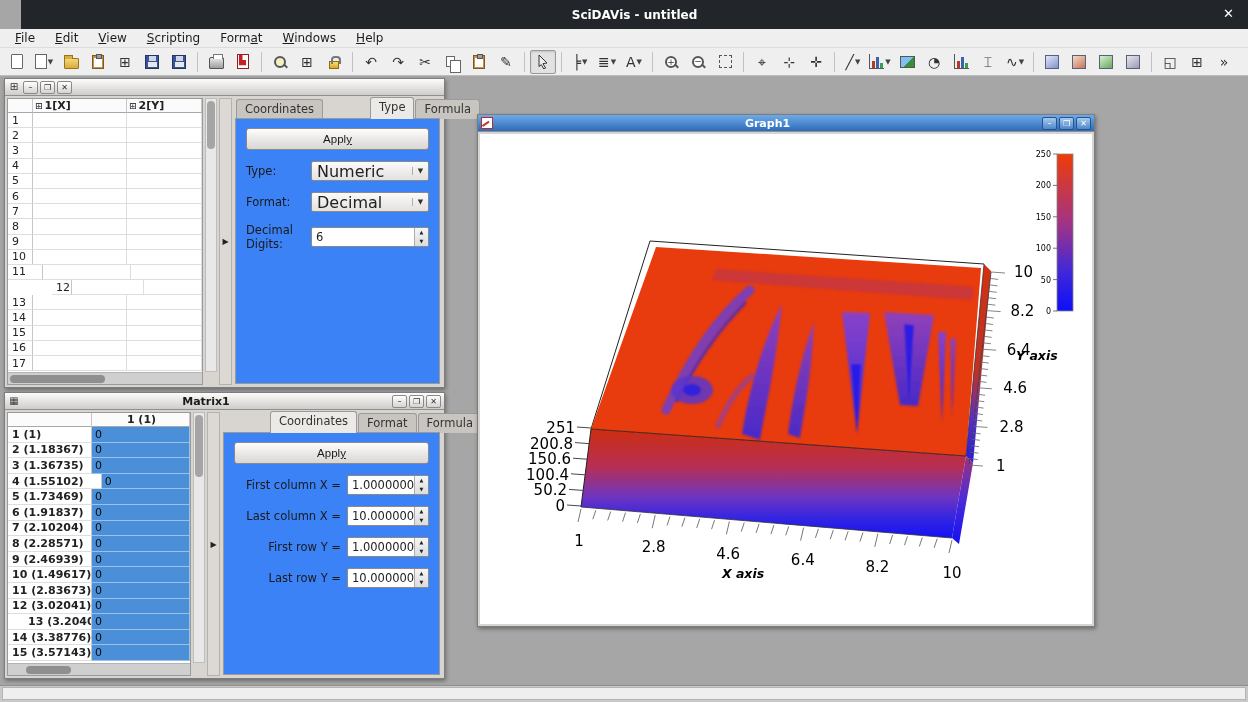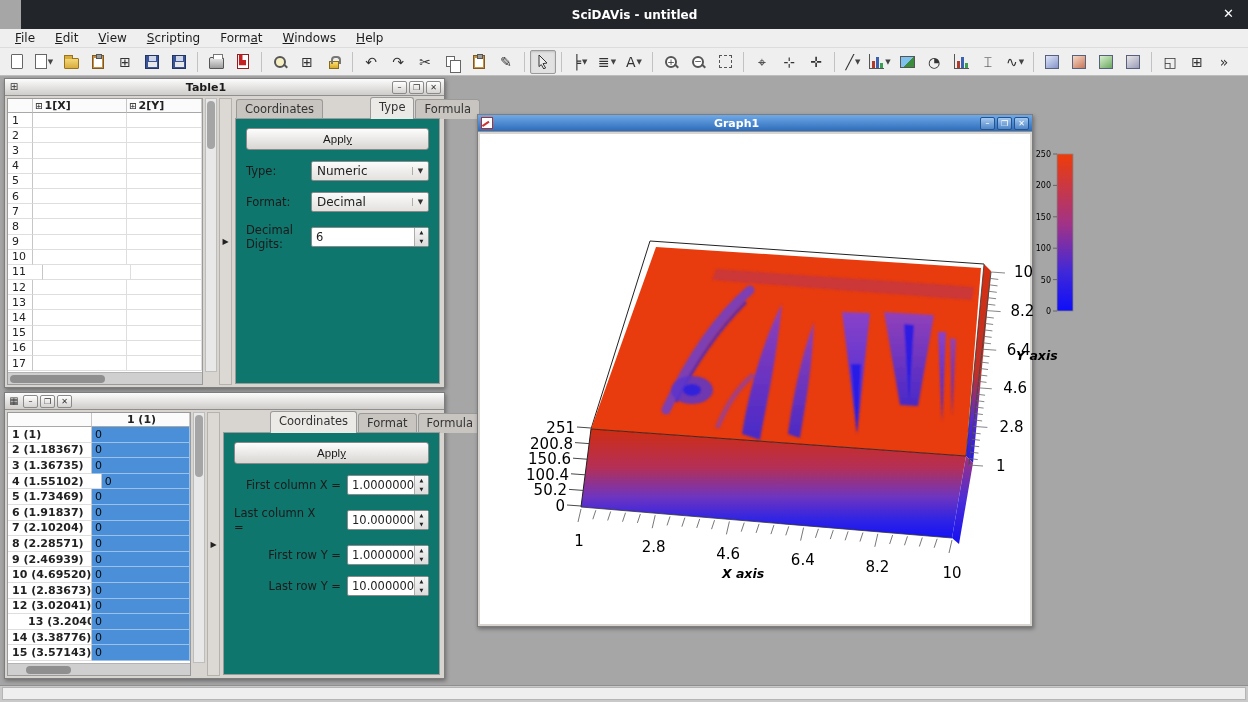--- a/index.html
+++ b/index.html
@@ -86,26 +86,26 @@
   .hthumb { position:absolute; top:2px; height:8px; background:#8f8f8f; border-radius:4px; }
   .vscroll { position:absolute; width:12px; background:#e8e8e8; border:1px solid #bdbdbd; }
   .vthumb { position:absolute; left:1px; width:8px; background:#a5a5a5; border-radius:4px; }
   .collapser { position:absolute; width:13px; background:#dcd8d4; border:1px solid #b5b2ae; display:flex; align-items:center; justify-content:center; font-size:8px; color:#222; }
 
   
   .panel { position:absolute; }
   .tabs { display:flex; height:21px; align-items:flex-end; padding-left:1px; }
   .tab { padding:2px 8px 3px; font-size:11.5px; border:1px solid #9a9a9a; border-bottom:none; border-radius:3px 3px 0 0; background:#c8c4c0; margin-right:1px; color:#333; }
   .tab.active { background:#eceae7; padding-bottom:5px; position:relative; z-index:2;margin-left:46px; }
-  .panel-body { border:1px solid #9a9a9a; background:#0f766e; position:absolute; left:0; right:0; top:20px; bottom:0; padding:9px 10px; z-index:1; }
+  .panel-body { border:1px solid #9a9a9a; background:#3b82f6; position:absolute; left:0; right:0; top:20px; bottom:0; padding:9px 10px; z-index:1; }
   .apply-btn { display:block; width:100%; height:22px; background:linear-gradient(#fdfdfd,#d9d6d3); border:1px solid #8a8a8a; border-radius:3px; font-size:11.5px; color:#1a1a1a; text-align:center; line-height:20px; }
   .frm-row { display:flex; align-items:center; margin-top:11px; }
   .frm-label { flex:1; font-size:11.5px; color:#1a1a1a; }
   .select { width:118px; height:20px; border:1px solid #8a8a8a; border-radius:2px; background:linear-gradient(#fbfbfb,#e4e1de); display:flex; align-items:center; }
-  .select .val { flex:1; padding-left:5px; font-size:12px; overflow:hidden; white-space:nowrap; }
+  .select .val { flex:1; padding-left:5px; font-size:16px; overflow:hidden; white-space:nowrap; }
   .select .arrow { width:16px; border-left:1px solid #b0aca8; text-align:center; font-size:7px; color:#333; }
   .spin { height:20px; border:1px solid #8a8a8a; border-radius:2px; background:#fff; display:flex; }
   .spin .val { flex:1; padding:2px 0 0 4px; font-size:11.5px; overflow:hidden; white-space:nowrap; }
   .spin .btns { width:14px; border-left:1px solid #b0aca8; background:linear-gradient(#f6f6f6,#dcdcdc); display:flex; flex-direction:column; }
   .spin .btns span { flex:1; font-size:5px; line-height:8px; text-align:center; color:#222; }
   .infobox { margin-top:10px; background:#b5b5b5; border:1px solid #8a8a8a; height:148px; padding:3px 6px; font-size:11.5px; line-height:1.08; color:#111; white-space:pre-line; }
 
   
   .m-cell-sel { background:#4a8fd8; border-bottom:1px solid rgba(255,255,255,.45); border-right:1px solid rgba(255,255,255,.45); color:#0a0a0a; }
 
@@ -277,21 +277,20 @@
     <span class="tbtn">
       <span class="ic">»</span>
     </span>
   </div>
 
 <div class="workspace">
 
   <div class="win" style="left:4px; top:2px; width:441px; height:310px;">
     <div class="win-tb inactive">
       <span class="tb-ico">⊞</span>
-      <span class="win-title">Table1</span>
       <span class="win-btns">
         <span class="win-btn">–</span>
         <span class="win-btn">❒</span>
         <span class="win-btn">✕</span>
       </span>
     </div>
 
     <div class="grid" style="left:2px; top:19px; width:196px; bottom:2px;" id="t1grid">
       <div class="grid-head">
         <div class="gh-cell" style="width:25px;"></div>
@@ -353,21 +352,21 @@
           <div class="g-row" style="height: 15.2px;">
             <div class="g-rh" style="width:25px;">10</div>
             <div class="g-cell" style="width:94px;"></div>
             <div class="g-cell" style="width:75px;"></div>
           </div>
           <div class="g-row" style="height: 15.2px;">
             <div class="g-rh" style="width:37px;">11</div>
             <div class="g-cell" style="width:94px;"></div>
             <div class="g-cell" style="width:75px;"></div>
           </div>
-          <div class="g-row" style="height: 15.2px;">
+          <div class="g-row" style="height: 15.2px; padding-left: 44px;">
             <div class="g-rh" style="width:25px;">12</div>
             <div class="g-cell" style="width:94px;"></div>
             <div class="g-cell" style="width:75px;"></div>
           </div>
           <div class="g-row" style="height: 15.2px;">
             <div class="g-rh" style="width:25px;">13</div>
             <div class="g-cell" style="width:94px;"></div>
             <div class="g-cell" style="width:75px;"></div>
           </div>
           <div class="g-row" style="height: 15.2px;">
@@ -434,20 +433,21 @@
               </span>
           </span>
         </div>
       </div>
     </div>
   </div>
 
   <div class="win" style="left:4px; top:316px; width:441px; height:287px;">
     <div class="win-tb inactive">
       <span class="tb-ico">▦</span>
+      <span class="win-title">Matrix1</span>
       <span class="win-btns">
         <span class="win-btn">–</span>
         <span class="win-btn">❒</span>
         <span class="win-btn">✕</span>
       </span>
     </div>
 
     <div class="grid" style="left:2px; top:19px; width:184px; bottom:2px;">
       <div class="grid-head">
         <div class="gh-cell" style="width:84px;"></div>
@@ -484,21 +484,21 @@
           </div>
           <div class="g-row" style="height: 15.6px;">
             <div class="g-rh" style="width:84px; font-weight:bold;">8 (2.28571)</div>
             <div class="g-cell m-cell-sel" style="width:98px;">0</div>
           </div>
           <div class="g-row" style="height: 15.6px;">
             <div class="g-rh" style="width:84px; font-weight:bold;">9 (2.46939)</div>
             <div class="g-cell m-cell-sel" style="width:98px;">0</div>
           </div>
           <div class="g-row" style="height: 15.6px;">
-            <div class="g-rh" style="width:84px; font-weight:bold;">10 (4.69520)</div>
+            <div class="g-rh" style="width:84px; font-weight:bold;">10 (1.49617)</div>
             <div class="g-cell m-cell-sel" style="width:98px;">0</div>
           </div>
           <div class="g-row" style="height: 15.6px;">
             <div class="g-rh" style="width:84px; font-weight:bold;">11 (2.83673)</div>
             <div class="g-cell m-cell-sel" style="width:98px;">0</div>
           </div>
           <div class="g-row" style="height: 15.6px;">
             <div class="g-rh" style="width:84px; font-weight:bold;">12 (3.02041)</div>
             <div class="g-cell m-cell-sel" style="width:98px;">0</div>
           </div>
@@ -539,21 +539,21 @@
               <span class="frm-label" style="text-align:right; padding-right:6px;">First column X =</span>
               <span class="spin" style="width:82px;">
                 <span class="val">1.00000000</span>
                 <span class="btns">
                   <span>▲</span>
                   <span>▼</span>
                 </span>
               </span>
             </div>
             <div class="frm-row">
-              <span class="frm-label" style="padding-right:20px;">Last column X =</span>
+              <span class="frm-label" style="text-align:right; padding-right:6px;">Last column X =</span>
               <span class="spin" style="width:82px;">
                 <span class="val">10.0000000</span>
                 <span class="btns">
                   <span>▲</span>
                   <span>▼</span>
                 </span>
               </span>
             </div>
             <div class="frm-row">
               <span class="frm-label" style="text-align:right; padding-right:6px;">First row Y =</span>
@@ -573,21 +573,21 @@
                   <span>▲</span>
                   <span>▼</span>
                 </span>
               </span>
             </div>
           </div>
       </div>
     </div>
   </div>
 
-  <div class="win" style="left:477px; top:38px; width:556px; height:513px;">
+  <div class="win" style="left:477px; top:38px; width:618px; height:513px;">
     <div class="win-tb active">
       <span class="g-ico"></span>
       <span class="win-title">Graph1</span>
       <span class="win-btns">
         <span class="win-btn">–</span>
         <span class="win-btn">❒</span>
         <span class="win-btn">✕</span>
       </span>
     </div>
 

